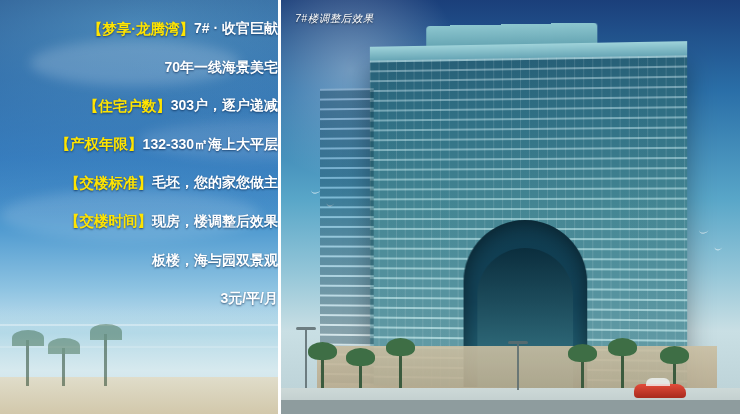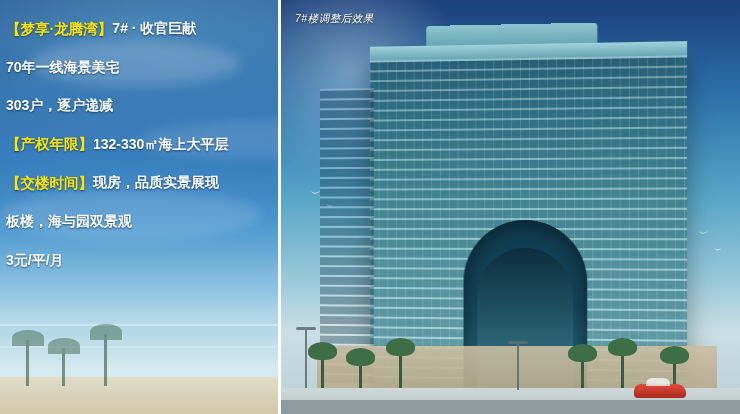--- a/index.html
+++ b/index.html
@@ -47,20 +47,21 @@
   .p2{left:62px;height:38px;}
   .p3{left:104px;height:52px;}
 
   
   .lines{
     position:absolute;left:6px;top:16px;width:272px;
   }
   .line{
     display:flex;align-items:center;height:26px;margin-bottom:12.6px;
     white-space:nowrap;
+    justify-content:flex-end;
   }
   .line .bracket{
     color:#ffe400;font-size:14.5px;font-weight:bold;letter-spacing:0px;
     text-shadow:0 1px 2px rgba(0,30,70,.65);
   }
   .line .val{
     color:#ffffff;font-size:14px;font-weight:bold;
     text-shadow:0 1px 2px rgba(0,30,70,.65);
   }
   .line.first .val{color:#ffffff;}
@@ -199,32 +200,37 @@
       <span class="bracket">【梦享·龙腾湾】</span>
       <span class="val">7# · 收官巨献</span>
     </div>
 
     <div class="line">
       <span class="val">70年一线海景美宅</span>
     </div>
 
 
     <div class="line">
+      <span class="bracket">【住宅户数】</span>
       <span class="val">303户，逐户递减</span>
     </div>
 
     <div class="line">
       <span class="bracket">【产权年限】</span>
       <span class="val">132-330㎡海上大平层</span>
     </div>
 
+    <div class="line">
+      <span class="bracket">【交楼标准】</span>
+      <span class="val">毛坯，您的家您做主</span>
+    </div>
 
     <div class="line">
       <span class="bracket">【交楼时间】</span>
-      <span class="val">现房，品质实景展现</span>
+      <span class="val">现房，楼调整后效果</span>
     </div>
 
     <div class="line">
       <span class="val">板楼，海与园双景观</span>
     </div>
 
     <div class="line">
       <span class="val">3元/平/月</span>
     </div>
 

